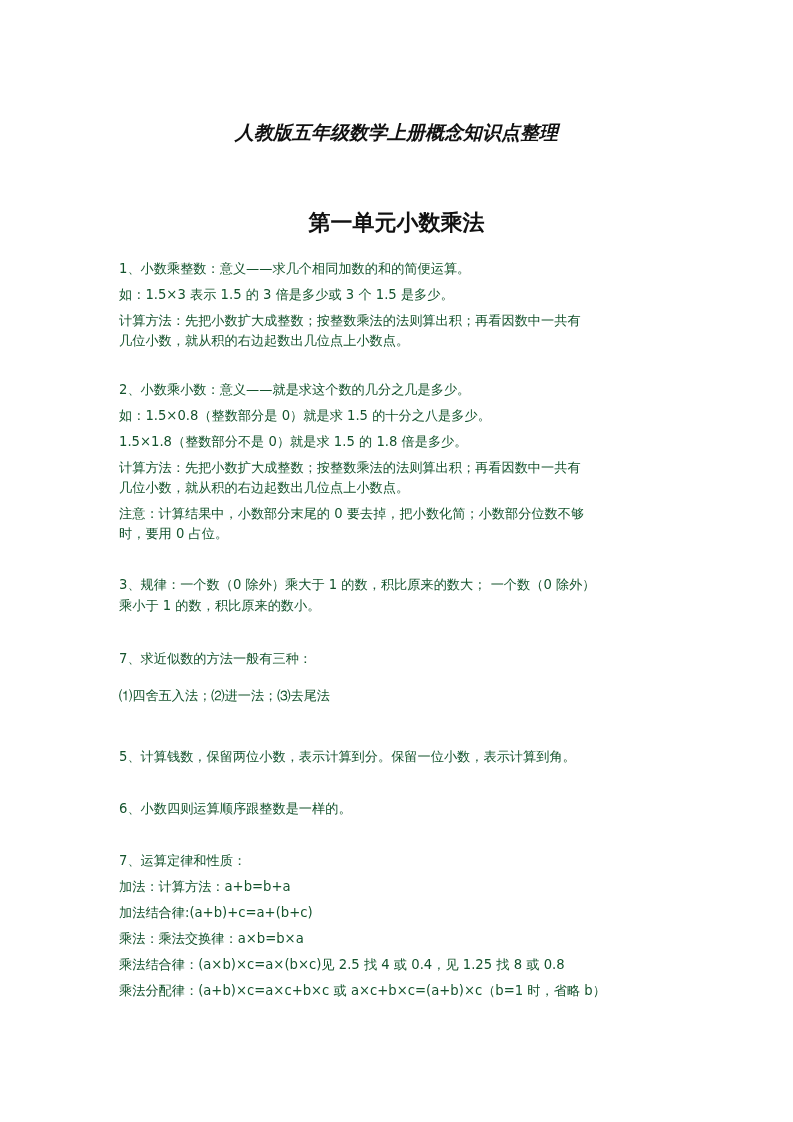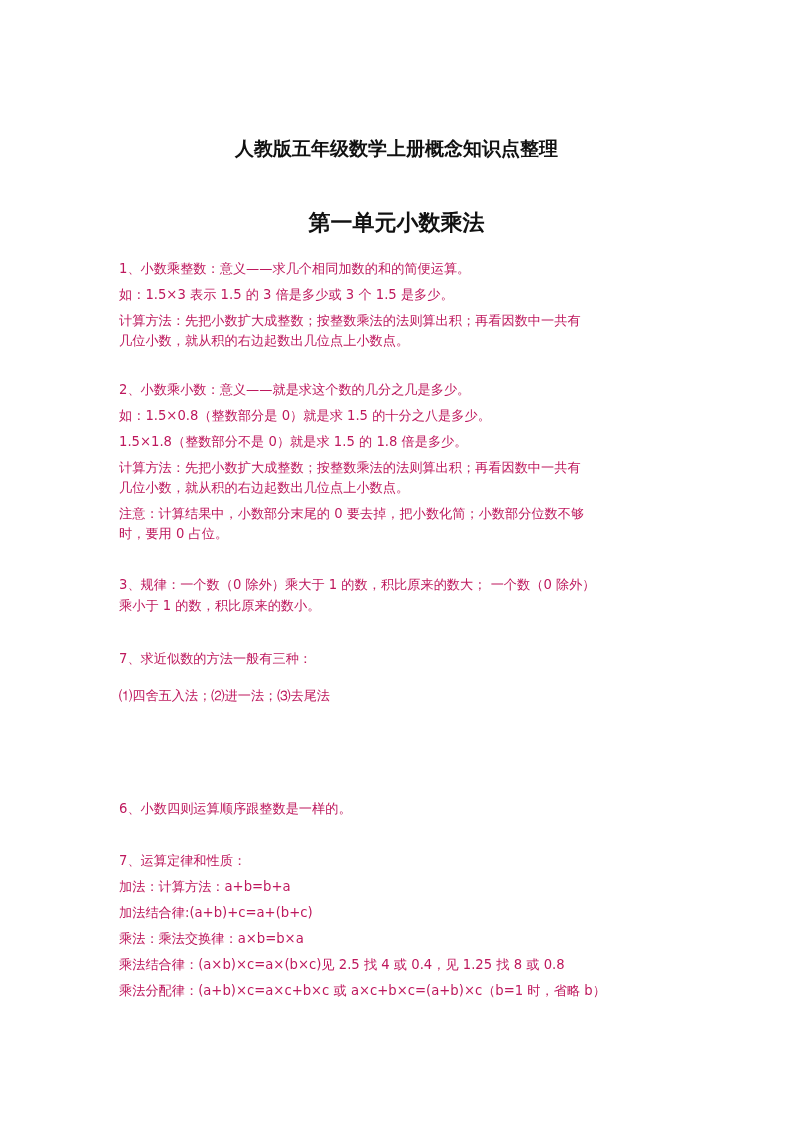--- a/index.html
+++ b/index.html
@@ -7,25 +7,25 @@
     width: 793px; height: 1122px; position: relative; overflow: hidden;
     font-family: "DejaVu Sans", "Liberation Sans", sans-serif;
     color: #1a1a1a;
   }
   .page { position: absolute; left: 0; top: 0; width: 793px; height: 1122px; }
   .title {
     position: absolute; left: 0; width: 793px; text-align: center;
     font-family: "DejaVu Serif", "Liberation Serif", serif;
     font-weight: bold; color: #111;
   }
-  .t1 { top: 136px; font-size: 19px; }
+  .t1 { top: 120px; font-size: 19px; font-style: italic; }
   .t2 { top: 200px; font-size: 22px; margin-top: 8px; }
   .line {
     position: absolute; left: 119px; width: 560px;
-    font-size: 13.2px; line-height: 22px; white-space: nowrap; color: #be185d;
+    font-size: 13.2px; line-height: 22px; white-space: nowrap; color: #14532d;
   }
 </style>
 </head>
 <body>
 
 <div class="page">
   <div class="title t1">人教版五年级数学上册概念知识点整理</div>
   <div class="title t2">第一单元小数乘法</div>
 
   <div class="line" style="top:258px">1、小数乘整数：意义——求几个相同加数的和的简便运算。</div>
@@ -40,20 +40,21 @@
   <div class="line" style="top:477px">几位小数，就从积的右边起数出几位点上小数点。</div>
   <div class="line" style="top:503px">注意：计算结果中，小数部分末尾的 0 要去掉，把小数化简；小数部分位数不够</div>
   <div class="line" style="top:523px">时，要用 0 占位。</div>
 
   <div class="line" style="top:574px">3、规律：一个数（0 除外）乘大于 1 的数，积比原来的数大； 一个数（0 除外）</div>
   <div class="line" style="top:595px">乘小于 1 的数，积比原来的数小。</div>
 
   <div class="line" style="top:648px">7、求近似数的方法一般有三种：</div>
   <div class="line" style="top:685px">⑴四舍五入法；⑵进一法；⑶去尾法</div>
 
+  <div class="line" style="top:746px">5、计算钱数，保留两位小数，表示计算到分。保留一位小数，表示计算到角。</div>
 
   <div class="line" style="top:798px">6、小数四则运算顺序跟整数是一样的。</div>
 
   <div class="line" style="top:850px">7、运算定律和性质：</div>
   <div class="line" style="top:876px">加法：计算方法：a+b=b+a</div>
   <div class="line" style="top:928px">乘法：乘法交换律：a×b=b×a</div>
   <div class="line" style="top:902px">加法结合律:(a+b)+c=a+(b+c)</div>
   <div class="line" style="top:954px">乘法结合律：(a×b)×c=a×(b×c)见 2.5 找 4 或 0.4，见 1.25 找 8 或 0.8</div>
   <div class="line" style="top:980px">乘法分配律：(a+b)×c=a×c+b×c 或 a×c+b×c=(a+b)×c（b=1 时，省略 b）</div>
 </div>

